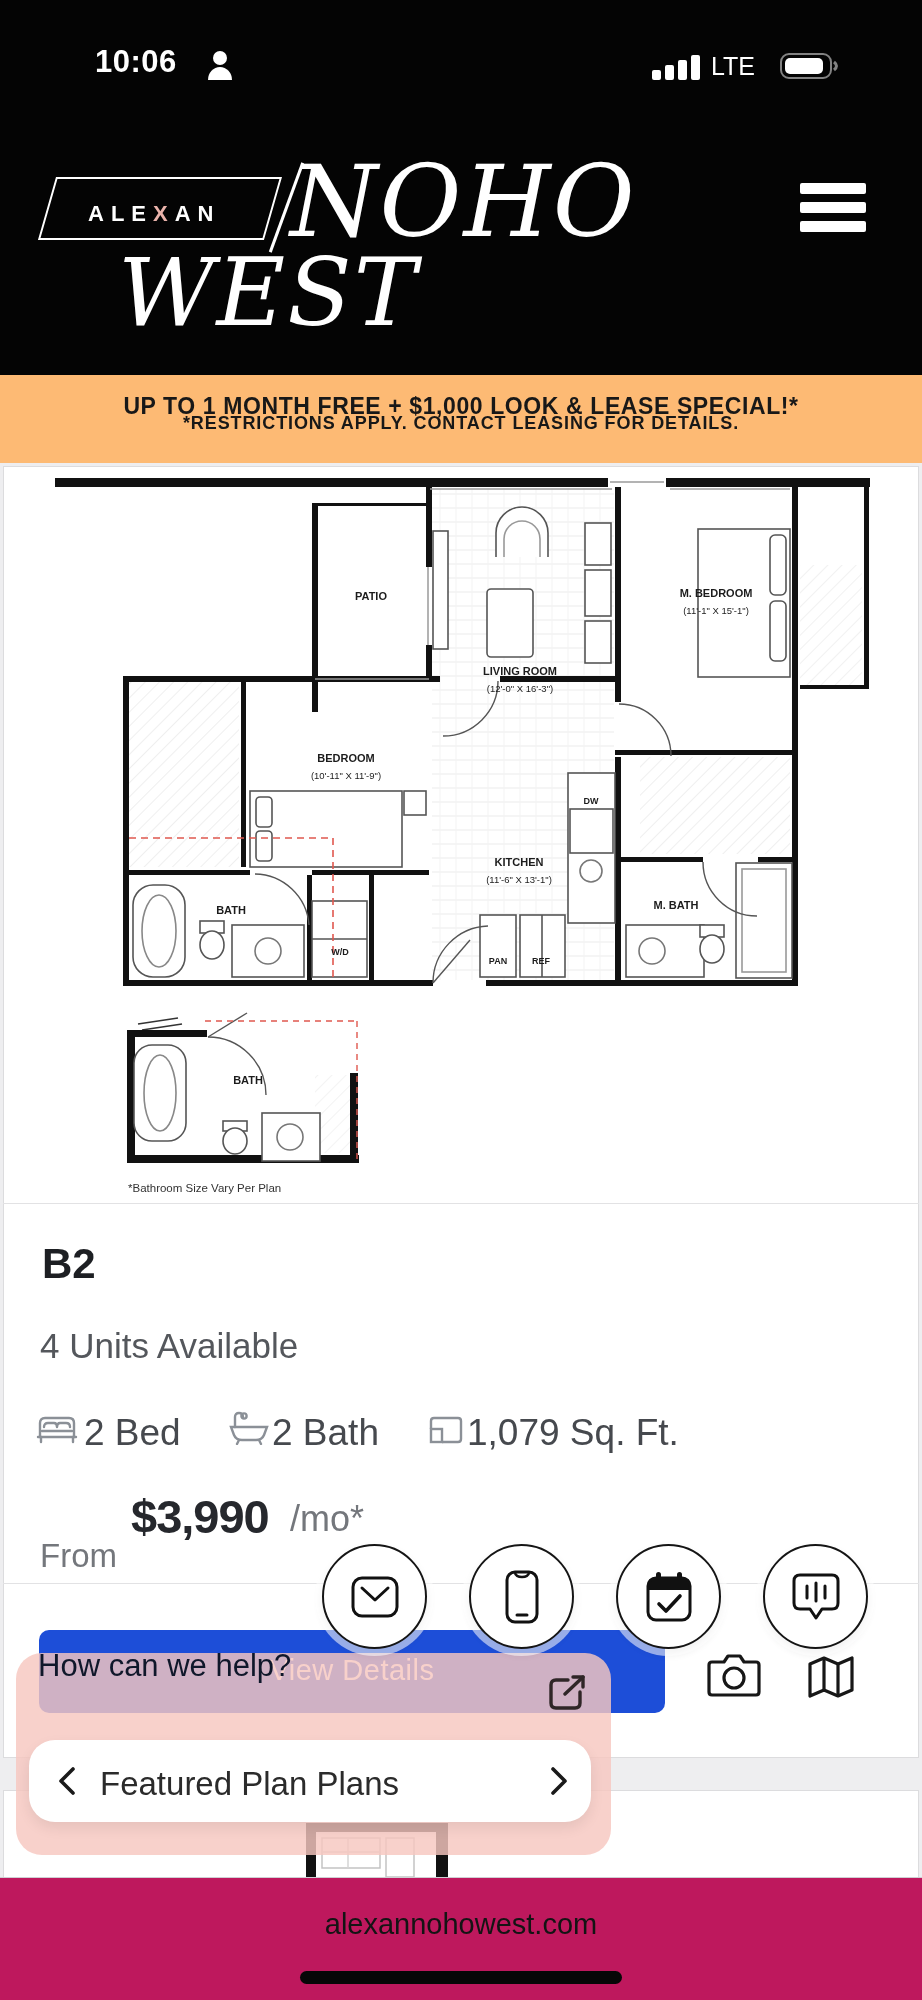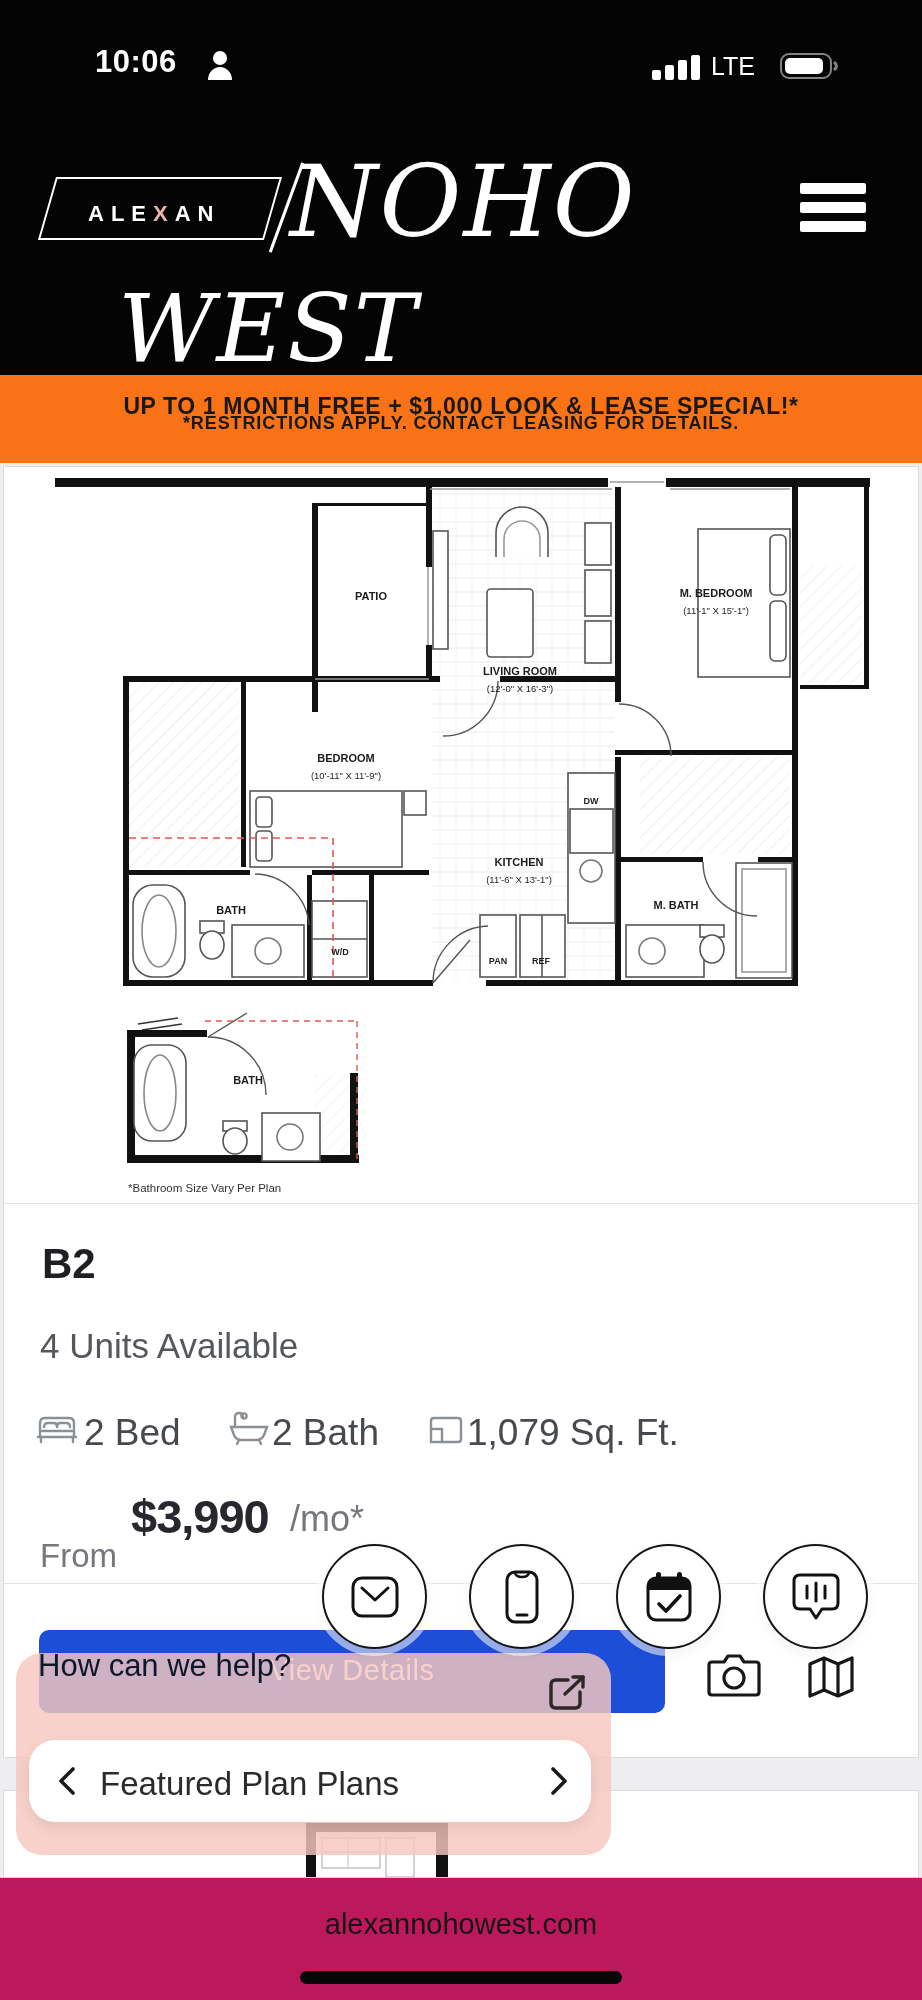--- a/index.html
+++ b/index.html
@@ -8,25 +8,25 @@
   .abs{position:absolute;}
   
   .statusbar-header{left:0;top:0;width:922px;height:375px;background:#040404;}
   .time{left:95px;top:44px;color:#fff;font-size:31px;font-weight:700;letter-spacing:.5px;}
   .lte{left:711px;top:52px;color:#fff;font-size:25px;font-weight:500;}
   .brand-box{left:56px;top:177px;width:222px;height:59px;border:2px solid #fff;transform:skewX(-16deg);transform-origin:top left;}
   .brand-text{left:88px;top:201px;color:#fff;font-size:22px;font-weight:700;letter-spacing:7px;}
   .brand-x{color:#eab3ab;}
   .slash{left:285px;top:160px;width:3px;height:95px;background:#fff;transform:rotate(20deg);}
   .noho{left:290px;top:152px;color:#fff;font-family:"DejaVu Serif",serif;font-style:italic;font-size:100px;line-height:1;letter-spacing:2px;}
-  .west{left:118px;top:246px;color:#fff;font-family:"DejaVu Serif",serif;font-style:italic;font-size:94px;line-height:1;letter-spacing:2px;margin-top:36px;}
+  .west{left:118px;top:246px;color:#fff;font-family:"DejaVu Serif",serif;font-style:italic;font-size:94px;line-height:1;letter-spacing:2px;}
   .burger{left:800px;top:183px;width:66px;height:49px;cursor:pointer;}
   .burger div{width:66px;height:11px;border-radius:2px;background:#fff;margin-bottom:8px;}
   
-  .banner{left:0;top:375px;width:922px;height:88px;background:#f97316;text-align:center;color:#181818;}
+  .banner{left:0;top:375px;width:922px;height:88px;background:#fdba74;text-align:center;color:#181818;}
   .banner .l1{position:absolute;left:0;top:18px;width:922px;font-size:23px;font-weight:700;letter-spacing:.6px;}
   .banner .l2{position:absolute;left:0;top:38px;width:922px;font-size:18px;font-weight:700;letter-spacing:.9px;}
   
   .card1{left:3px;top:466px;width:914px;height:1290px;background:#fff;border:1px solid #dcdcde;}
   .divider{left:3px;width:916px;height:1px;background:#e2e2e4;}
   .card2{left:3px;top:1790px;width:914px;height:90px;background:#fff;border:1px solid #dcdcde;border-bottom:none;}
   
   .unit-name{left:42px;top:1240px;font-size:42px;font-weight:700;color:#1d1f23;}
   .unit-avail{left:40px;top:1326px;font-size:35px;color:#54575c;text-align:center;}
   .feat-text{top:1412px;font-size:37px;color:#46494e;}

